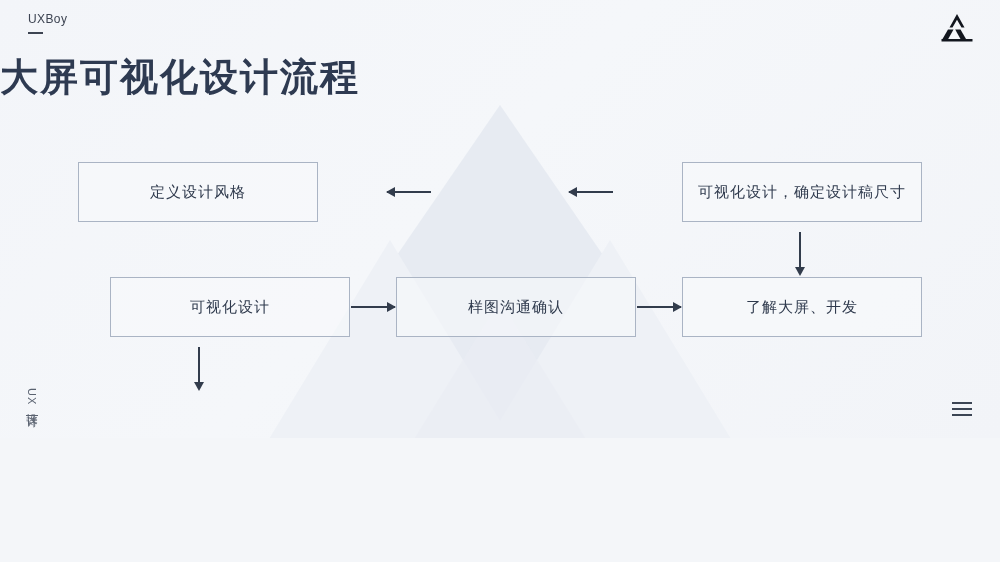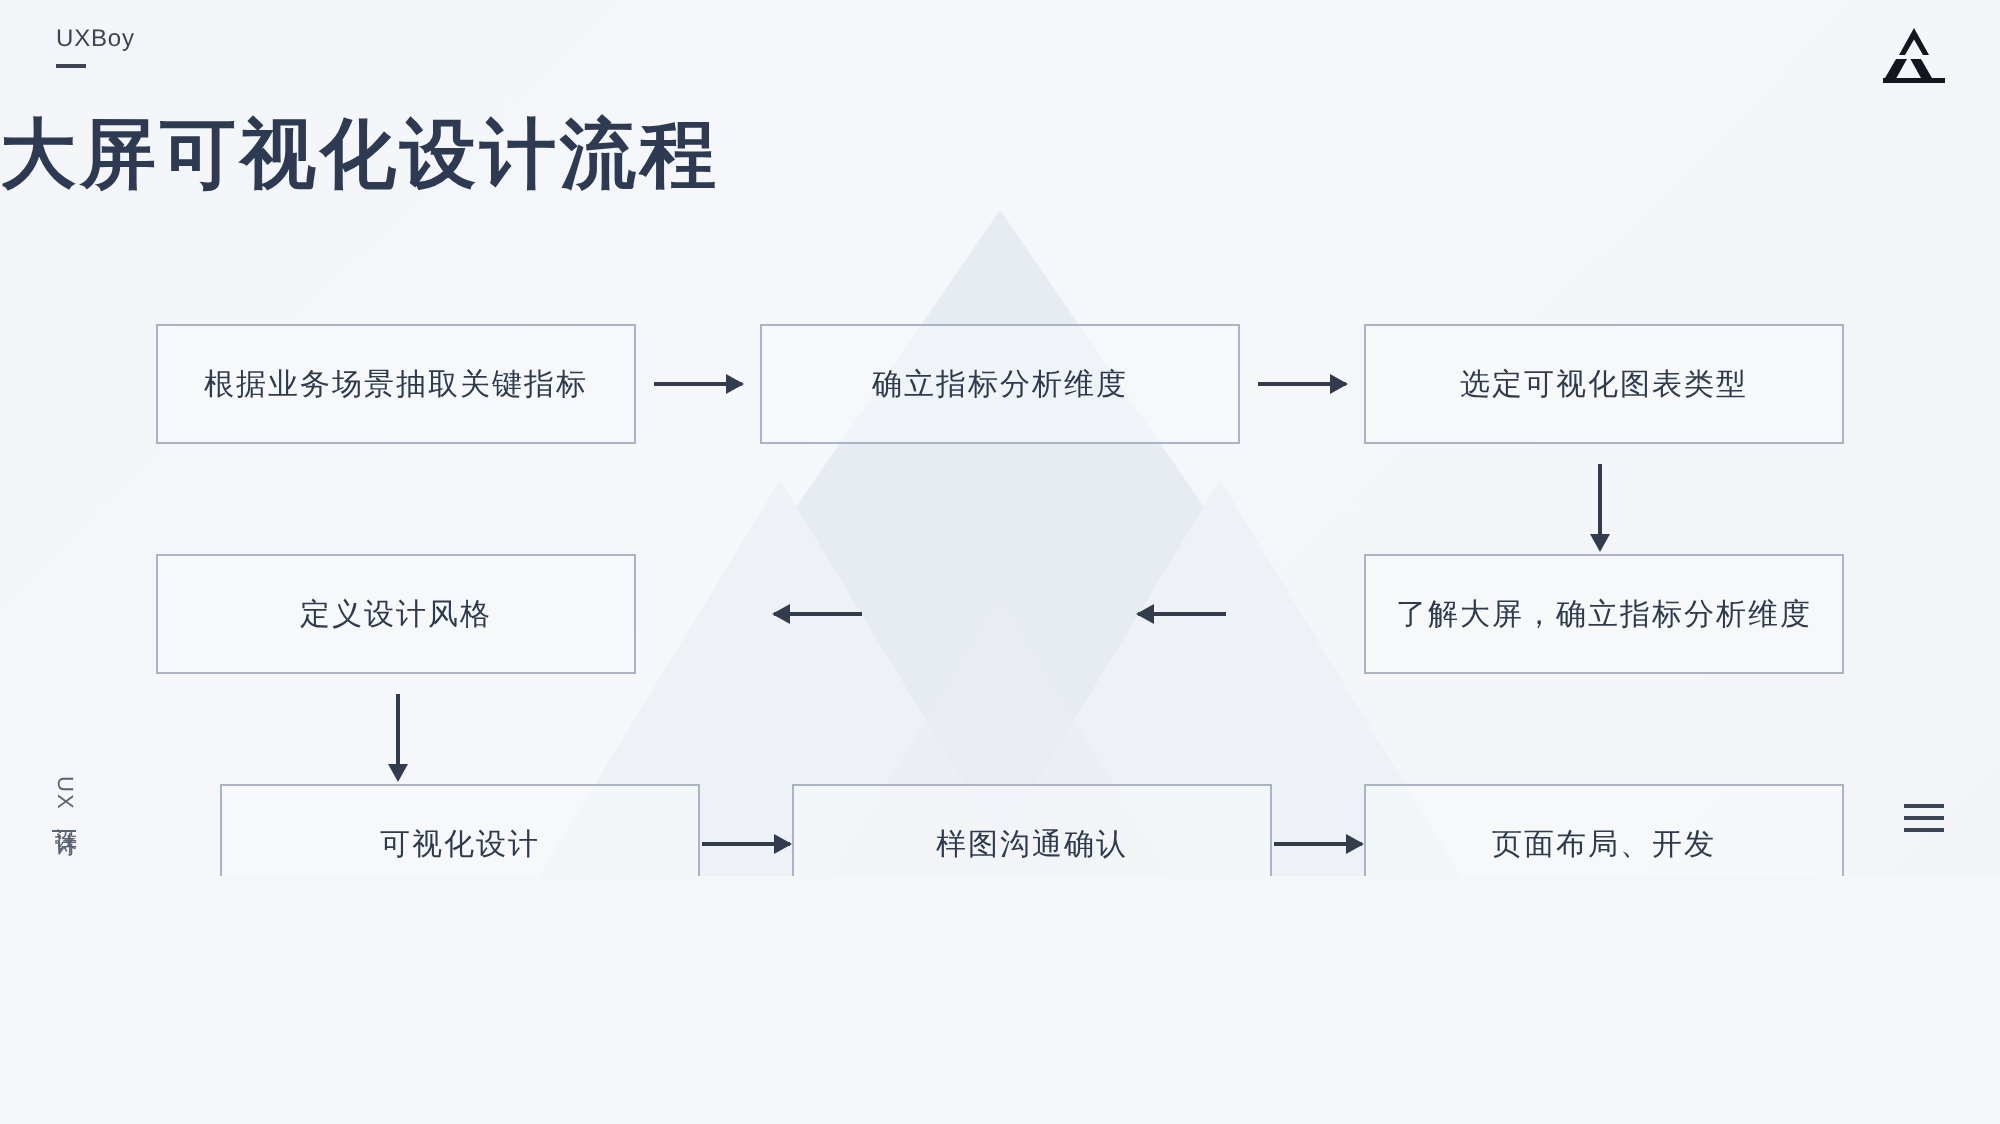--- a/index.html
+++ b/index.html
@@ -219,53 +219,42 @@
       <polygon points="2.5,29 31.5,29 31.5,29 2.5,29" fill="#12161e"></polygon>
       <polygon points="1.5,29.5 32.5,29.5 32.5,27 1.5,27" fill="#12161e"></polygon>
       <polygon points="20.5,17.5 26,27 20.5,27 15.2,17.5" fill="#12161e"></polygon>
     </svg>
   </div>
 
   <div class="title">大屏可视化设计流程</div>
 
   <div class="flow">
 
-    <div class="flow-row">
-      <div class="node">根据业务场景抽取关键指标</div>
-      <div class="conn">
-        <div class="arrow-h right"></div>
-      </div>
-      <div class="node">确立指标分析维度</div>
-      <div class="conn">
-        <div class="arrow-h right"></div>
-      </div>
-      <div class="node">选定可视化图表类型</div>
-    </div>
 
     <div class="flow-row">
       <div class="node">定义设计风格</div>
       <div class="conn">
         <div class="arrow-h left"></div>
       </div>
       <div class="conn">
         <div class="arrow-h left"></div>
       </div>
-      <div class="node">了解大屏，确立指标分析维度</div>
+      <div class="node">可视化设计，确定设计稿尺寸</div>
     </div>
 
     <div class="flow-row">
       <div class="node">可视化设计</div>
       <div class="conn">
         <div class="arrow-h right"></div>
       </div>
       <div class="node">样图沟通确认</div>
       <div class="conn">
         <div class="arrow-h right"></div>
       </div>
-      <div class="node">页面布局、开发</div>
+      <div class="node">了解大屏、开发</div>
     </div>
   </div>
 
   <div class="varrow" id="varrow-right"></div>
   <div class="varrow" id="varrow-left"></div>
 
   <div class="side-label">
     <div class="side-label-text">UX设计诗</div>
     <div class="side-rule"></div>
   </div>

